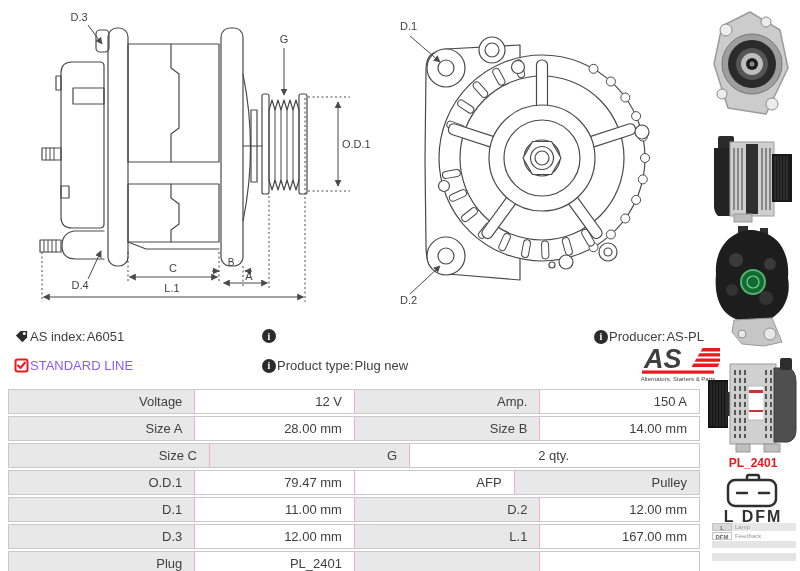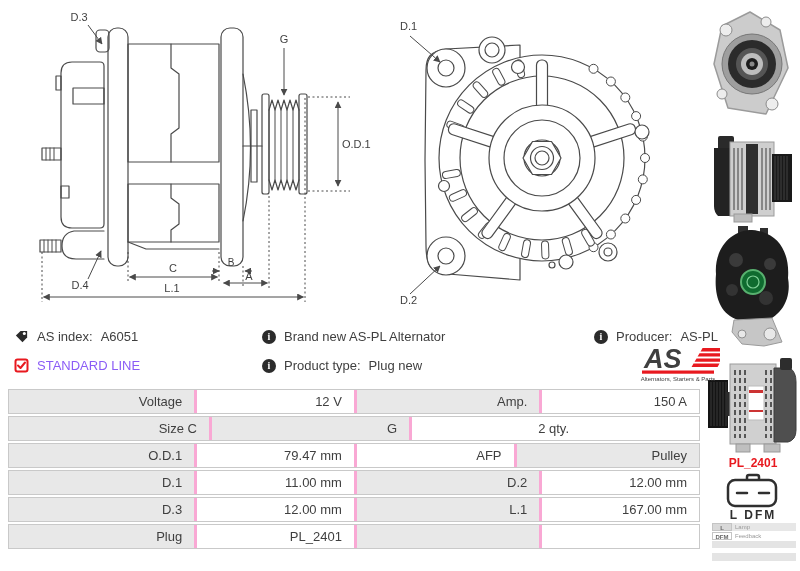--- a/index.html
+++ b/index.html
@@ -1,38 +1,38 @@
 <!DOCTYPE html>
 <html><head>
 <meta charset="utf-8">
 <style>
   html,body{margin:0;padding:0;background:#fff;}
   .page{position:relative;width:800px;height:571px;background:#fff;overflow:hidden;
         font-family:"Liberation Sans",sans-serif;color:#3f3f3f;}
   .abs{position:absolute;}
   svg text{font-family:"Liberation Sans",sans-serif;fill:#3f3f3f;}
   
-  .info-item{display:flex;align-items:center;gap:8px;font-size:13px;white-space:nowrap;}
+  .info-item{display:flex;align-items:center;gap:1px;font-size:13px;white-space:nowrap;}
   .b{font-weight:normal;}
   .red{color:#8b5cf6;}
   .info-icon{width:14px;height:14px;border-radius:50%;background:#2b2b2b;color:#fff;
              font-size:10px;font-weight:bold;display:flex;align-items:center;justify-content:center;
              font-family:"Liberation Serif",serif;flex:0 0 14px;}
   
   .spec-table{position:absolute;left:8px;top:389px;width:692px;}
   .spec-row{display:flex;height:23px;border:1px solid #c9c9c9;margin-bottom:2px;background:#fff;}
   .spec-cell{line-height:23px;font-size:13px;text-align:right;padding-right:12px;box-sizing:border-box;overflow:hidden;}
-  .spec-cell + .spec-cell{border-left:3px solid #f9a8d4;}
+  .spec-cell + .spec-cell{border-left:1px solid #f9a8d4;}
   .lab{width:200px;background:#e8e8e8;}
   .val{width:172px;background:#ffffff;}
   
   .plug-code{position:absolute;left:708px;top:456px;width:90px;text-align:center;
              font-size:12px;font-weight:bold;color:#e8191f;}
   .plug-pins{position:absolute;left:708px;top:508px;width:90px;text-align:center;
-             font-size:12px;font-weight:bold;color:#2f2f2f;letter-spacing:2px;}
+             font-size:16px;font-weight:bold;color:#2f2f2f;letter-spacing:2px;}
   .legend{position:absolute;left:712px;top:523px;width:84px;}
   .lg-row{display:flex;height:8px;line-height:8px;font-size:6px;margin-bottom:1px;}
   .lg-pin{width:20px;background:#d9d9d9;border:1px solid #c4c4c4;text-align:center;
           font-weight:bold;color:#666;box-sizing:border-box;}
   .lg-desc{flex:1;color:#9a9a9a;padding-left:3px;}
   .lg-grey{background:#e7e7e7;}
   .lg-empty{height:7px;background:#e4e4e4;margin-bottom:1px;}
   .lg-spacer{height:4px;}
 </style>
 </head>
@@ -264,21 +264,20 @@
   <div class="abs info-item" style="left:14px;top:358px;">
     <svg width="15" height="15" viewBox="0 0 15 15">
       <rect x="1.5" y="1.5" width="12" height="12" rx="2" fill="#ffffff" stroke="#e8191f" stroke-width="2"></rect>
       <path d="M4 7.5 L6.5 10 L11 4.5" fill="none" stroke="#e8191f" stroke-width="2" stroke-linecap="round" stroke-linejoin="round"></path>
     </svg>
     <span class="red b">STANDARD LINE</span>
   </div>
 
   <div class="abs info-item" style="left:262px;top:329px;">
     <span class="info-icon">i</span>
-    <span>Brand new AS-PL Alternator</span>
   </div>
 
   <div class="abs info-item" style="left:262px;top:358px;">
     <span class="info-icon">i</span>
     <span>Product type:</span>
     <span class="b">Plug new</span>
   </div>
 
   <div class="abs info-item" style="left:594px;top:329px;">
     <span class="info-icon">i</span>
@@ -299,20 +298,26 @@
   </svg>
 
   <div class="spec-table">
     <div class="spec-row">
       <div class="spec-cell lab">Voltage</div>
       <div class="spec-cell val">12 V</div>
       <div class="spec-cell lab">Amp.</div>
       <div class="spec-cell val">150 A</div>
     </div>
     <div class="spec-row">
+      <div class="spec-cell lab">Size A</div>
+      <div class="spec-cell val">28.00 mm</div>
+      <div class="spec-cell lab">Size B</div>
+      <div class="spec-cell val">14.00 mm</div>
+    </div>
+    <div class="spec-row">
       <div class="spec-cell lab">Size C</div>
       <div class="spec-cell lab">G</div>
       <div class="spec-cell val">2 qty.</div>
     </div>
     <div class="spec-row">
       <div class="spec-cell lab">O.D.1</div>
       <div class="spec-cell val">79.47 mm</div>
       <div class="spec-cell val">AFP</div>
       <div class="spec-cell lab">Pulley</div>
     </div>

